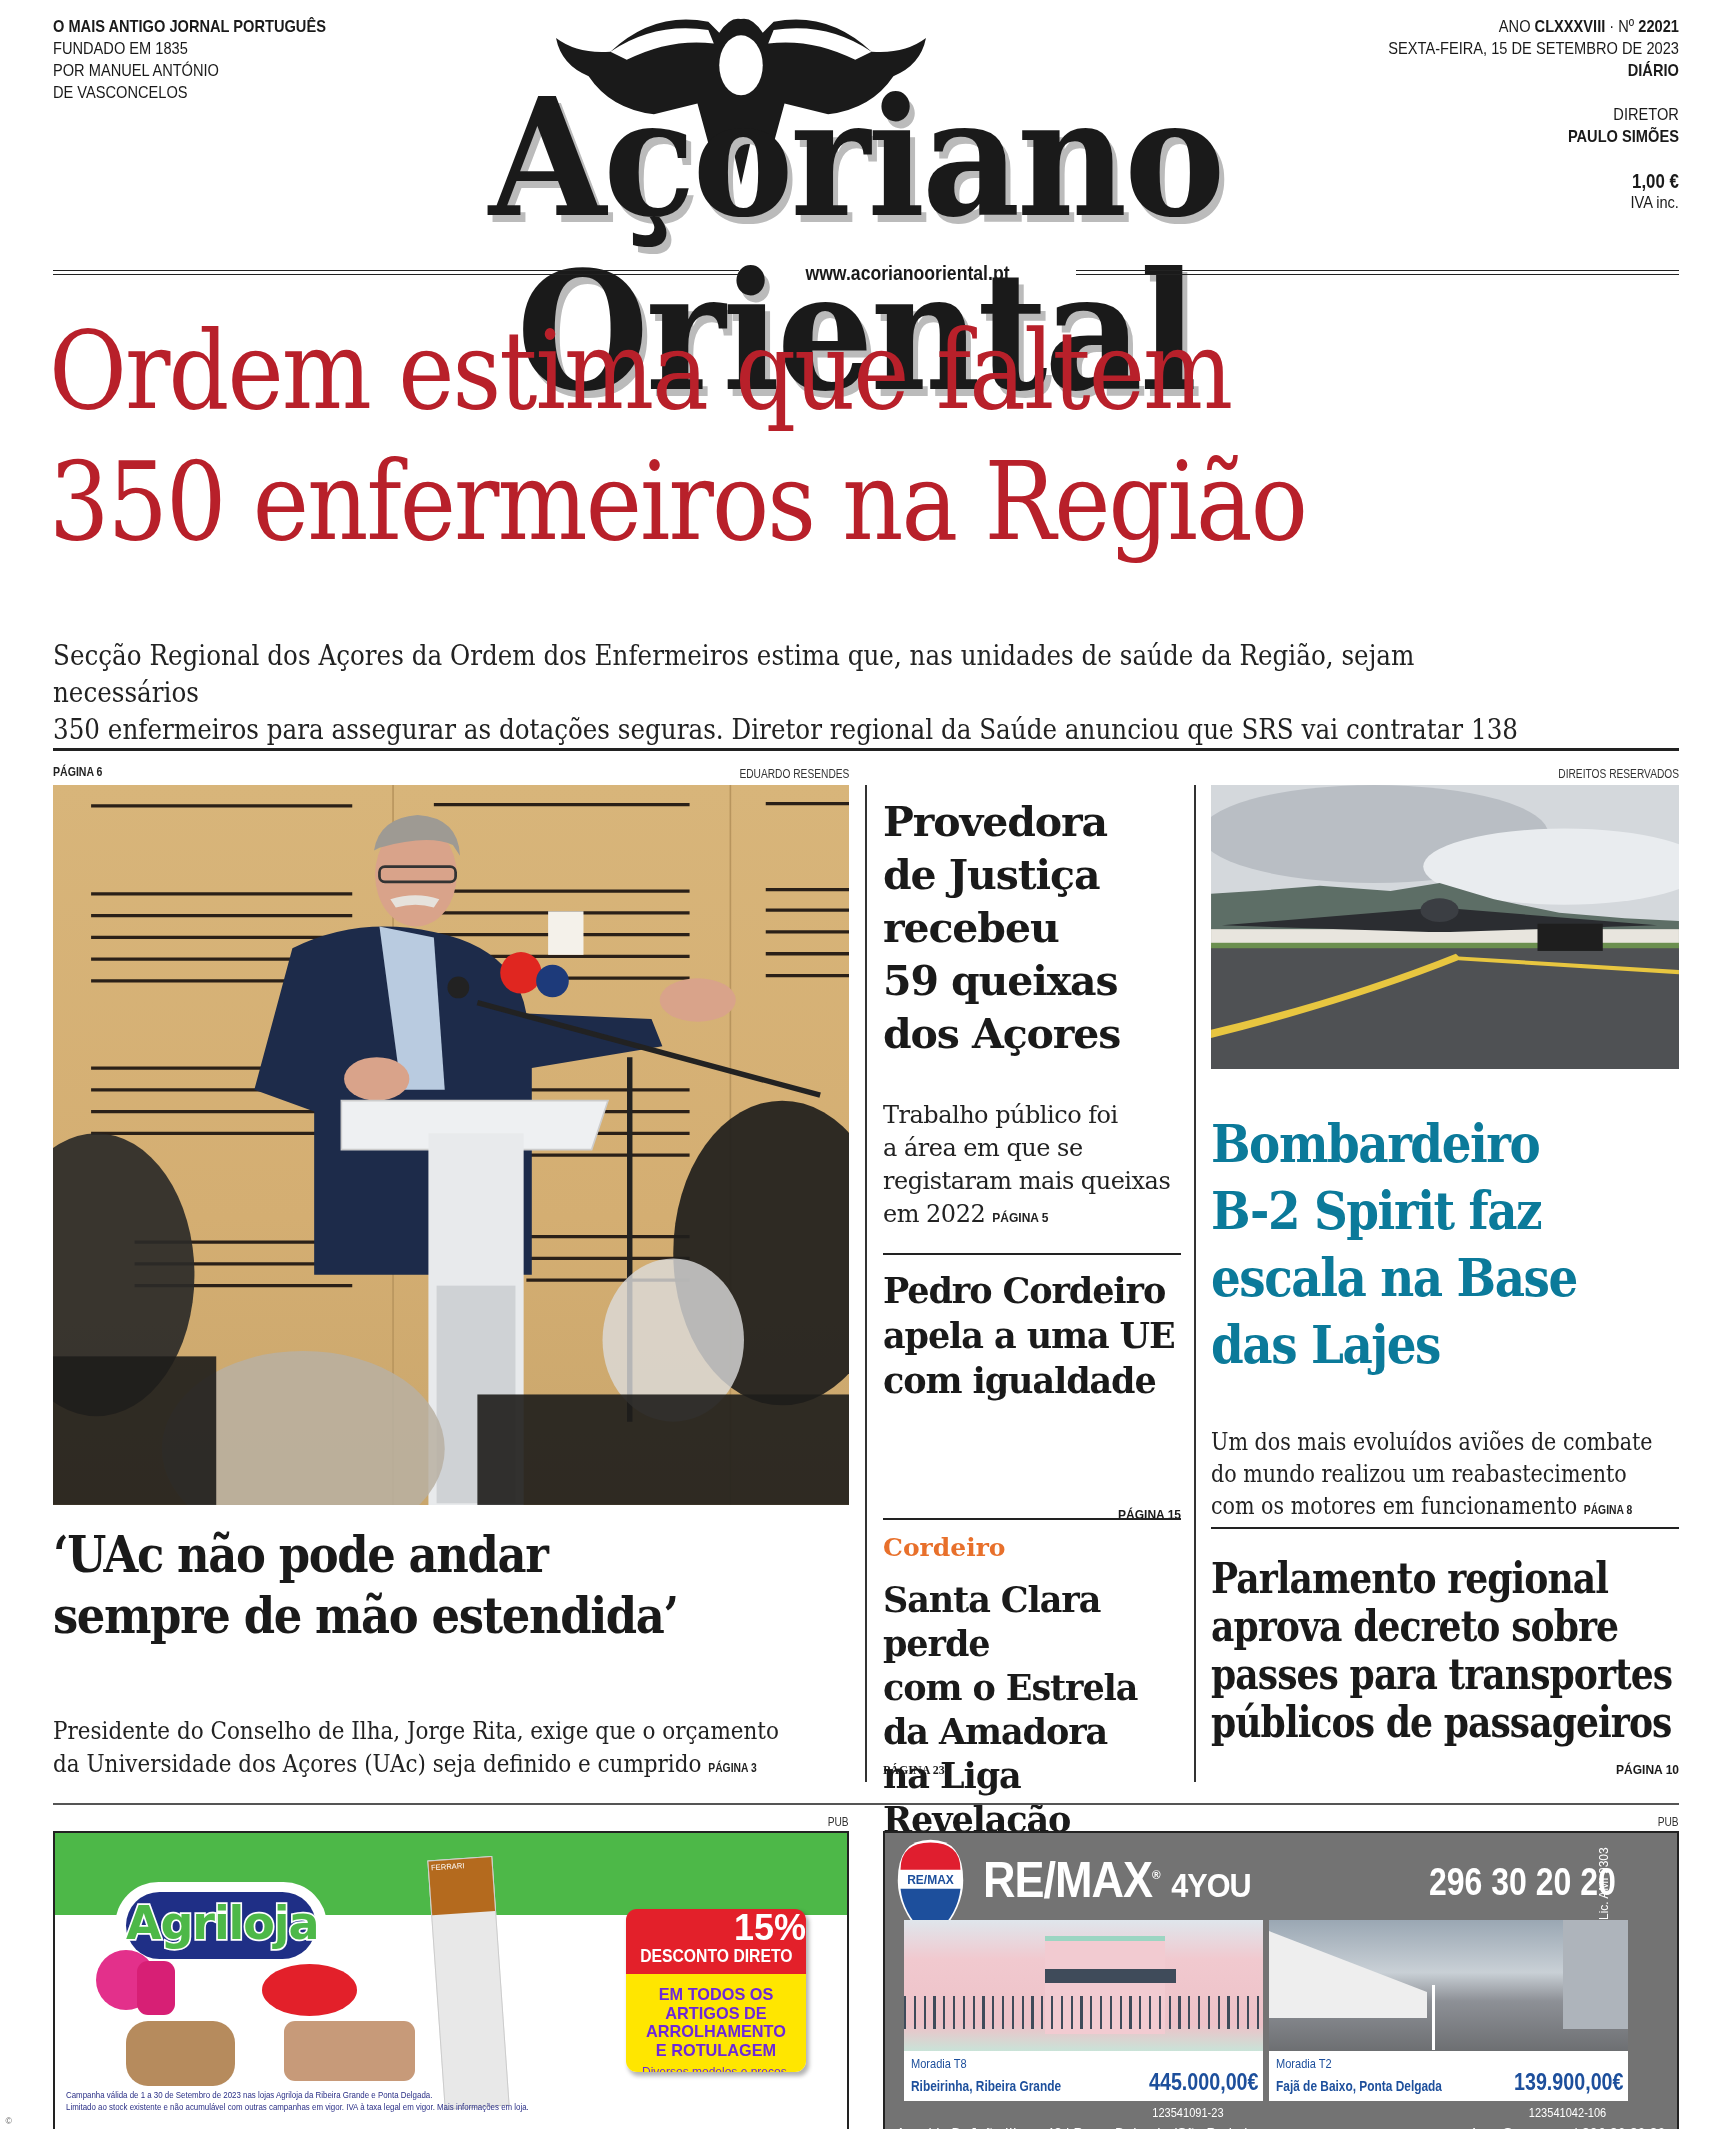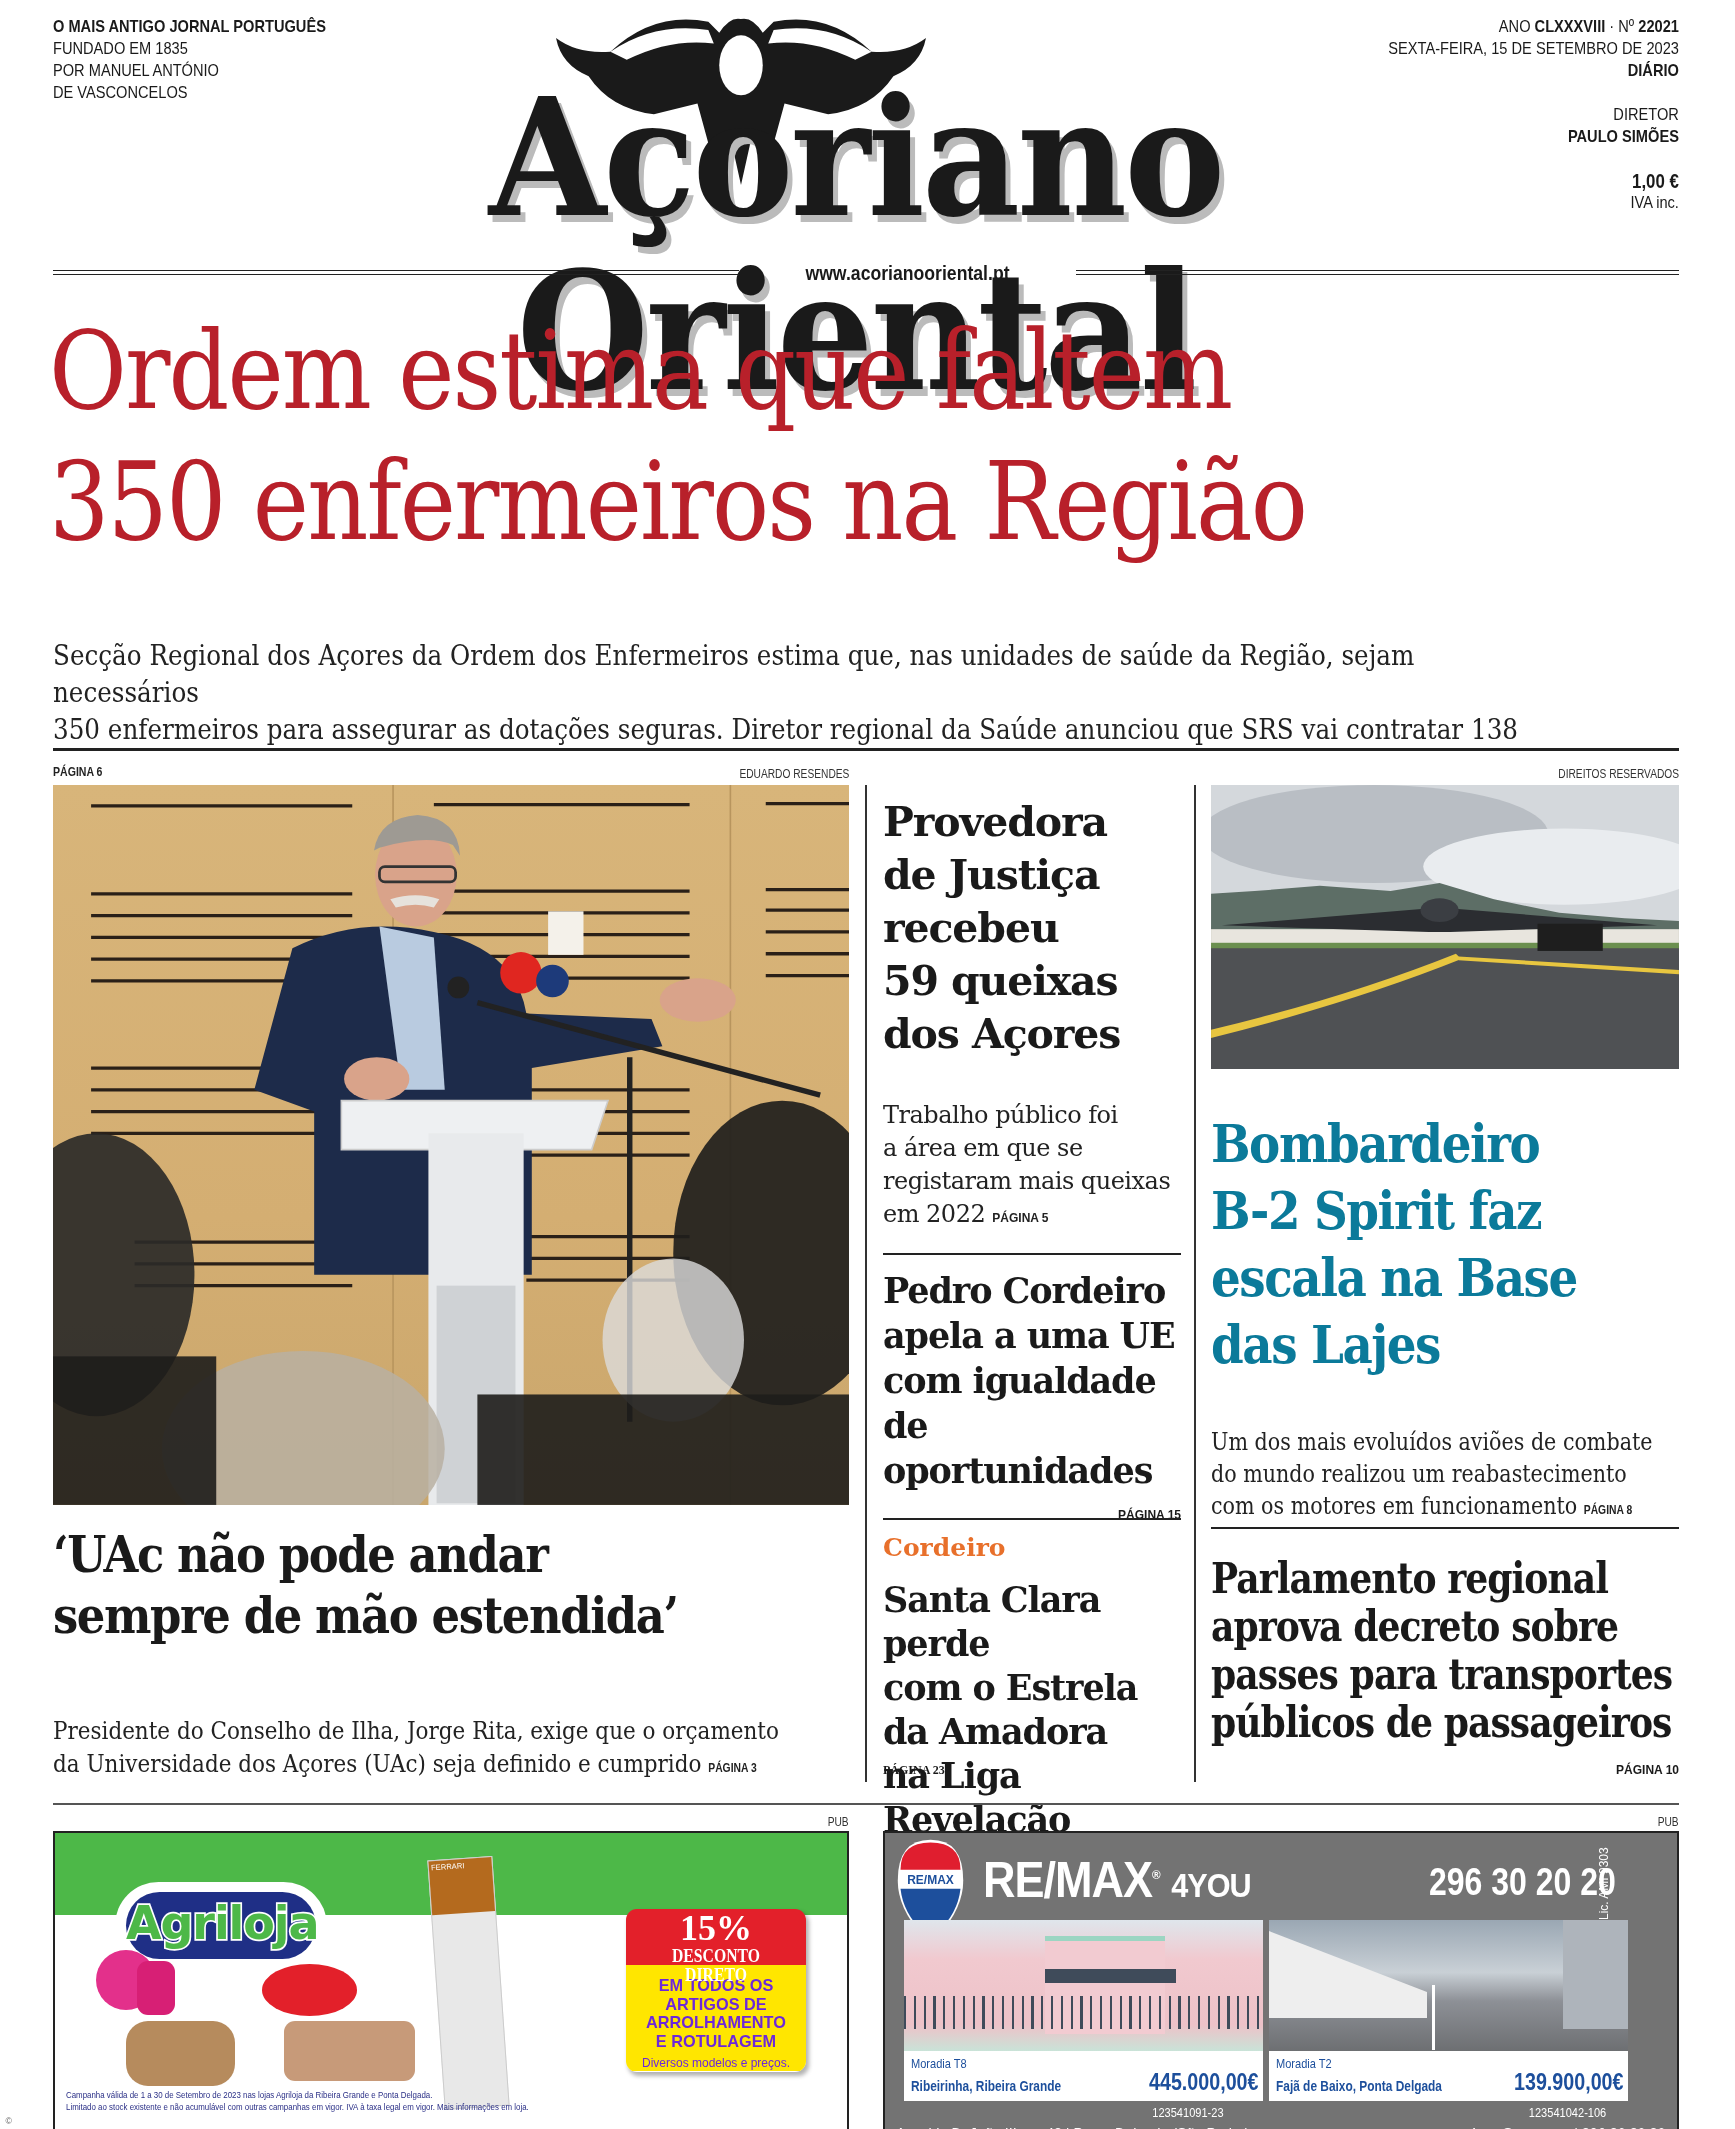--- a/index.html
+++ b/index.html
@@ -199,21 +199,20 @@
   <div>a área em que se</div>
   <div>registaram mais queixas</div>
   <div><span>em 2022</span> <span class="page-ref">PÁGINA 5</span></div>
 </div>
 <div class="abs c2 hr" style="top:1253px"></div>
 
 <div class="abs c2 serif-bold" style="top:1268px;font-size:35px;line-height:45px;letter-spacing:-1.1px;">
   <div>Pedro Cordeiro</div>
   <div>apela a uma UE</div>
   <div>com igualdade</div>
-  <div>de oportunidades</div>
 </div>
 <div class="abs c2 page-ref" style="top:1496px;text-align:right;margin-top:12px;">PÁGINA 15</div>
 <div class="abs c2 hr" style="top:1518px"></div>
 
 <div class="abs c2 kicker" style="top:1533px">Cordeiro</div>
 <div class="abs c2 serif-bold" style="top:1578px;font-size:35px;line-height:44px;letter-spacing:-1.1px;">
   <div>Santa Clara perde</div>
   <div>com o Estrela</div>
   <div>da Amadora</div>
   <div>na Liga Revelação</div>
@@ -271,21 +270,21 @@
   <div style="position:absolute;left:41px;top:117px;width:60px;height:60px;border-radius:50%;background:#e3308b;"></div>
   <div style="position:absolute;left:82px;top:128px;width:38px;height:54px;border-radius:11px;background:#d71f75;"></div>
   <div style="position:absolute;left:207px;top:131px;width:95px;height:52px;border-radius:50%;background:#e3202a;"></div>
   <div style="position:absolute;left:71px;top:188px;width:109px;height:65px;border-radius:22px;background:#b68b5d;"></div>
   <div style="position:absolute;left:229px;top:188px;width:131px;height:60px;border-radius:11px;background:#c79a79;"></div>
   <div style="position:absolute;left:381px;top:24.5px;width:65px;height:250px;background:#e8e8e8;border:1.6px solid #ccc;transform:rotate(-4deg);">
     <div style="height:54px;background:#b46a1e;font-size:7.6px;color:#fff;padding:2.2px;">FERRARI</div>
   </div>
 
   <div style="position:absolute;left:571px;top:76px;width:180px;height:163px;border-radius:11px;overflow:hidden;box-shadow:2.2px 3.3px 4.4px rgba(0,0,0,0.3);">
-    <div style="height:56px;background:#e3202a;color:#fff;text-align:center;font-weight:bold;font-family:Liberation Serif, serif;">
+    <div style="height:65px;background:#e3202a;color:#fff;text-align:right;font-weight:bold;">
       <div style="font-size:36px;line-height:38px;">15%</div>
       <div style="font-size:18.5px;line-height:18.5px;transform:scaleX(0.85);">DESCONTO DIRETO</div>
     </div>
     <div style="height:106px;background:#ffe600;color:#6d28d9;text-align:center;font-weight:bold;font-size:16.3px;line-height:18.5px;padding-top:11px;">
       <div>EM TODOS OS</div>
       <div>ARTIGOS DE</div>
       <div>ARROLHAMENTO</div>
       <div>E ROTULAGEM</div>
       <div style="font-size:12px;font-weight:normal;margin-top:4.4px;">Diversos modelos e preços.</div>
     </div>

